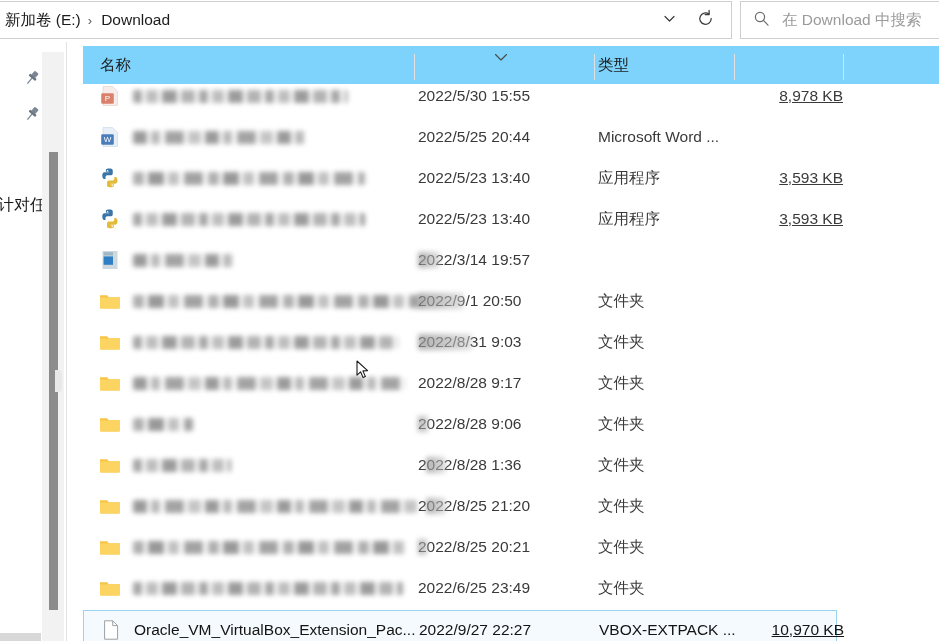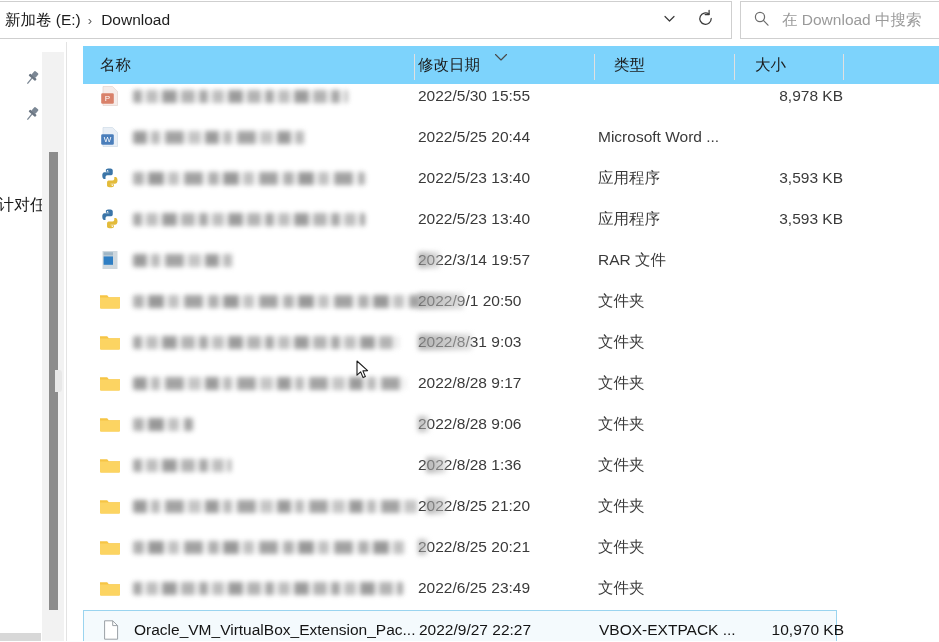--- a/index.html
+++ b/index.html
@@ -198,20 +198,21 @@
   .cell-name {
     left: 16px;
     color: #141414;
   }
   .cell-date { left: 335px; }
   .cell-type { left: 515px; }
   .cell-size {
     left: 655px;
     width: 105px;
     justify-content: flex-end;
+    text-decoration: underline;
   }
   .row.selected .cell { color: #141414; }
 
   .name-inner {
     display: flex;
     align-items: center;
   }
   .icon-slot {
     width: 22px; height: 22px;
     margin-right: 12px;
@@ -355,28 +356,22 @@
 
 <div class="nav-scroll-track"></div>
 <div class="nav-scroll-thumb"></div>
 <div class="nav-scroll-grip"></div>
 <div class="nav-divider"></div>
 
 <div class="colheader">
   <div class="col" id="col-name" style="left: 17px; width: 318px;">
     <span class="lbl">名称</span>
   </div>
-  <div class="col" id="col-date" style="left: 335px; width: 180px;">
-    <span class="lbl">修改日期</span>
-  </div>
-  <div class="col" id="col-type" style="left: 515px; width: 140px; margin-left: 16px;">
+  <div class="col" id="col-type" style="left: 515px; width: 140px;">
     <span class="lbl">类型</span>
-  </div>
-  <div class="col" id="col-size" style="left: 672px; width: 90px;">
-    <span class="lbl">大小</span>
   </div>
 <div class="col-sep" style="left: 331px;"></div>
     <div class="col-sep" style="left: 511px;"></div>
     <div class="col-sep" style="left: 651px;"></div>
     <div class="col-sep" style="left: 760px;"></div>
   </div>
 
 <span class="sort-chevron">
   <svg width="14" height="9" viewBox="0 0 14 9">
     <path d="M1.5 1.5 L7 7 L12.5 1.5" stroke="#4a4a4a" stroke-width="1.15" fill="none" stroke-linecap="round" stroke-linejoin="round"></path>
@@ -468,21 +463,20 @@
         <rect x="4.6" y="7.4" width="9.4" height="8.4" fill="#2f7fc4"></rect>
         <rect x="4.6" y="3.2" width="9.4" height="3.3" fill="#9fb6c6"></rect>
       </svg></span>
           <span class="blurred v2" style="width: 103px;"></span>
         </div>
       </div>
       <div class="cell cell-date date-wrap">
         <span>2022/3/14 19:57</span>
         <span class="blur-date" style="left: 0px; width: 22px; top: 11px;"></span>
       </div>
-      <div class="cell cell-type">RAR 文件</div>
     </div>
     <div class="row" style="top: 197px;">
       <div class="cell cell-name">
         <div class="name-inner">
           <span class="icon-slot"><svg width="22" height="22" viewBox="0 0 22 22">
         <path d="M1 5.2 h7.2 l1.6 2.1 H21 v10.2 a1 1 0 0 1-1 1 H2 a1 1 0 0 1-1-1 Z" fill="#f6c545"></path>
         <path d="M1 7.6 h20 v9.9 a1 1 0 0 1-1 1 H2 a1 1 0 0 1-1-1 Z" fill="#fcd462"></path>
       </svg></span>
           <span class="blurred v3" style="width: 287px;"></span>
         </div>

